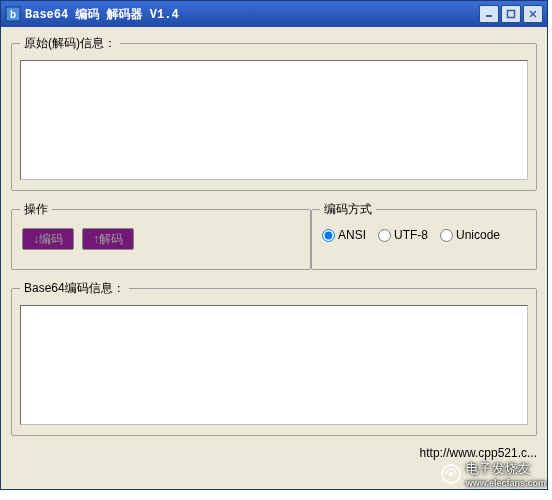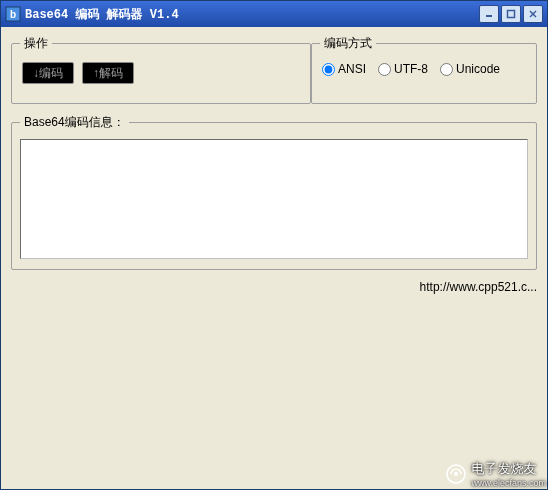--- a/index.html
+++ b/index.html
@@ -97,21 +97,21 @@
   }
   .checkbox-wrap {
     display: flex;
     align-items: center;
     gap: 4px;
   }
   .checkbox-wrap input { margin: 0; }
   .win-btn {
     height: 22px;
     padding: 0 10px;
-    background: #000000;
+    background: #701a75;
     border: 1px solid #888;
     border-radius: 2px;
     font-family: inherit;
     font-size: 12px;
     cursor: pointer;
     color: #888;
   }
   .win-btn:disabled {
     color: #9a9a9a;
     cursor: default;
@@ -142,20 +142,21 @@
     font-size: 13px;
     text-shadow: 0 0 4px #000, 0 0 2px #000;
     pointer-events: none;
     display: flex;
     align-items: center;
     gap: 4px;
   }
   .watermark-site {
     font-size: 9px;
     color: #eee;
+    font-weight: bold;
   }
 </style>
 </head>
 <body>
 
 <div class="window">
   <div class="titlebar">
     <span class="titlebar-icon">
       <svg viewBox="0 0 16 16" width="16" height="16">
         <rect x="1" y="1" width="14" height="14" fill="#4a90e2" stroke="#1a3c6e"></rect>
@@ -178,20 +179,26 @@
         <svg width="10" height="10" viewBox="0 0 10 10">
             <line x1="2" y1="2" x2="8" y2="8" stroke="#3a5a9a" stroke-width="1.5"></line>
             <line x1="8" y1="2" x2="2" y2="8" stroke="#3a5a9a" stroke-width="1.5"></line>
           </svg>
       </div>
     </div>
   </div>
 
   <div class="client">
 
+    <fieldset>
+      <legend>原始(解码)信息：</legend>
+      <div class="textarea-wrap">
+        <textarea style=""></textarea>
+      </div>
+    </fieldset>
 
     <div class="mid-row">
       <fieldset class="op-fieldset">
         <legend>操作</legend>
         <div class="op-content">
           <button class="win-btn" disabled="">↓编码</button>
           <button class="win-btn" disabled="">↑解码</button>
         </div>
       </fieldset>
 

